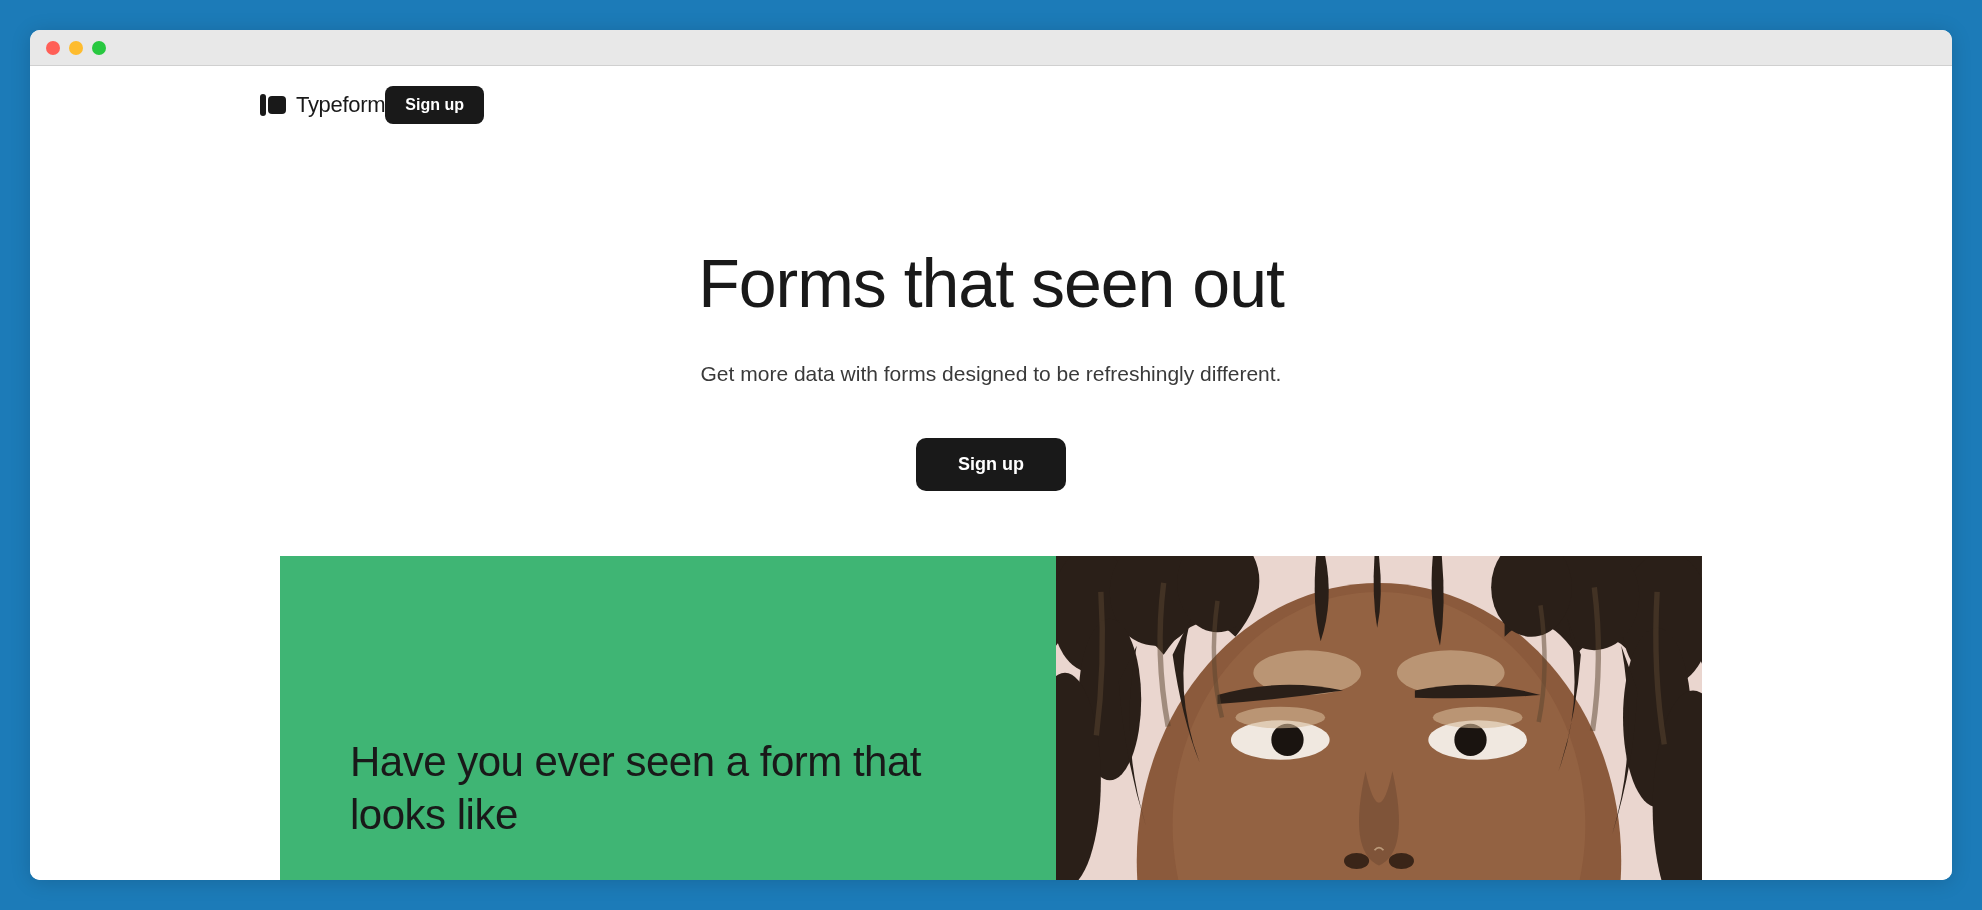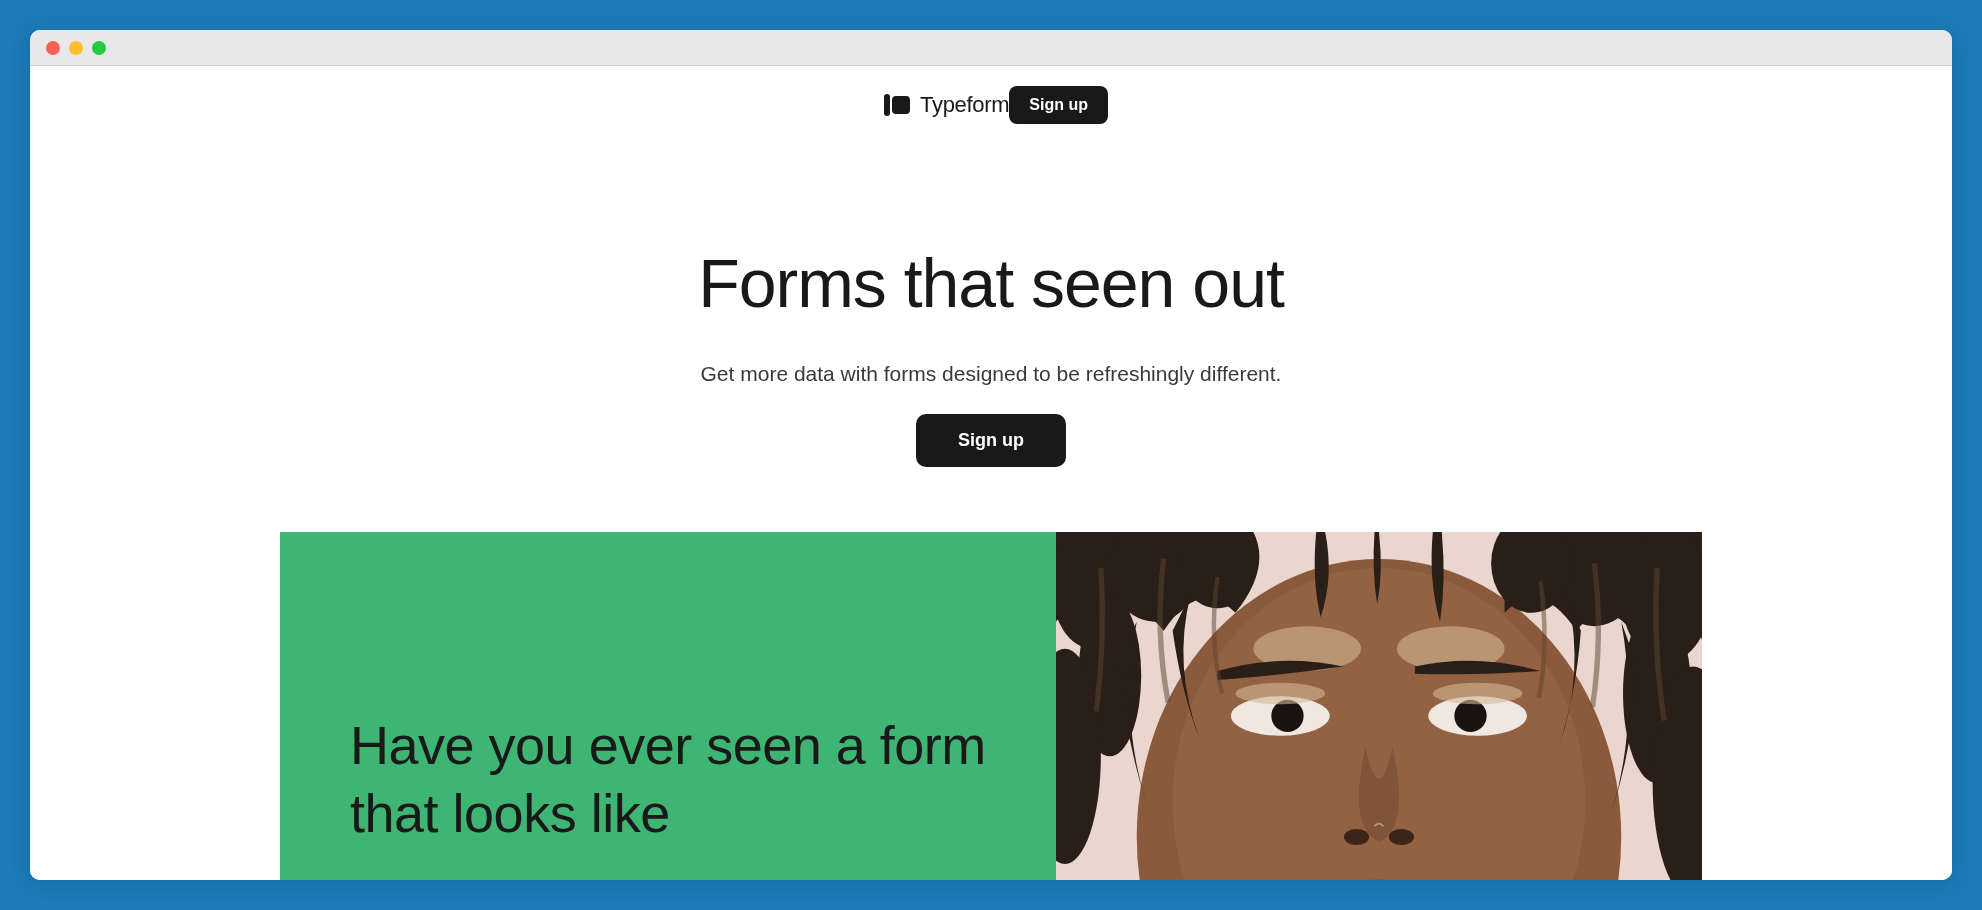--- a/index.html
+++ b/index.html
@@ -38,21 +38,21 @@
     .tl-yellow { background: #febc2e; }
     .tl-green { background: #28c840; }
     .content-area {
       flex: 1;
       background: #fff;
       overflow: hidden;
       position: relative;
     }
     .header {
       display: flex;
-      justify-content: center;
+      justify-content: flex-start;
       align-items: center;
       padding: 20px 220px 20px 230px;
     }
     .logo-wrap {
       display: flex;
       align-items: center;
       gap: 10px;
     }
     .logo-mark {
       display: flex;
@@ -94,21 +94,21 @@
     .hero-title {
       font-size: 68px;
       font-weight: 400;
       color: #191919;
       letter-spacing: -1px;
       margin-bottom: 40px;
     }
     .hero-sub {
       font-size: 21px;
       color: #3a3a3a;
-      margin-bottom: 28px;
+      margin-bottom: 52px;
     }
     .btn-signup-hero {
       background: #191919;
       color: #fff;
       border: none;
       padding: 16px 42px;
       border-radius: 10px;
       font-size: 18px;
       font-weight: 600;
       cursor: pointer;
@@ -119,21 +119,21 @@
       height: 400px;
     }
     .showcase-left {
       background: #3fb574;
       flex: 1;
       padding: 180px 60px 0 70px;
       display: flex;
       align-items: flex-start;
     }
     .showcase-text {
-      font-size: 54px;
+      font-size: 42px;
       font-weight: 400;
       color: #191919;
       line-height: 1.25;
       letter-spacing: -0.5px;
     }
     .showcase-right {
       flex: 1;
       background: #e8d5d0;
       position: relative;
       overflow: hidden;

